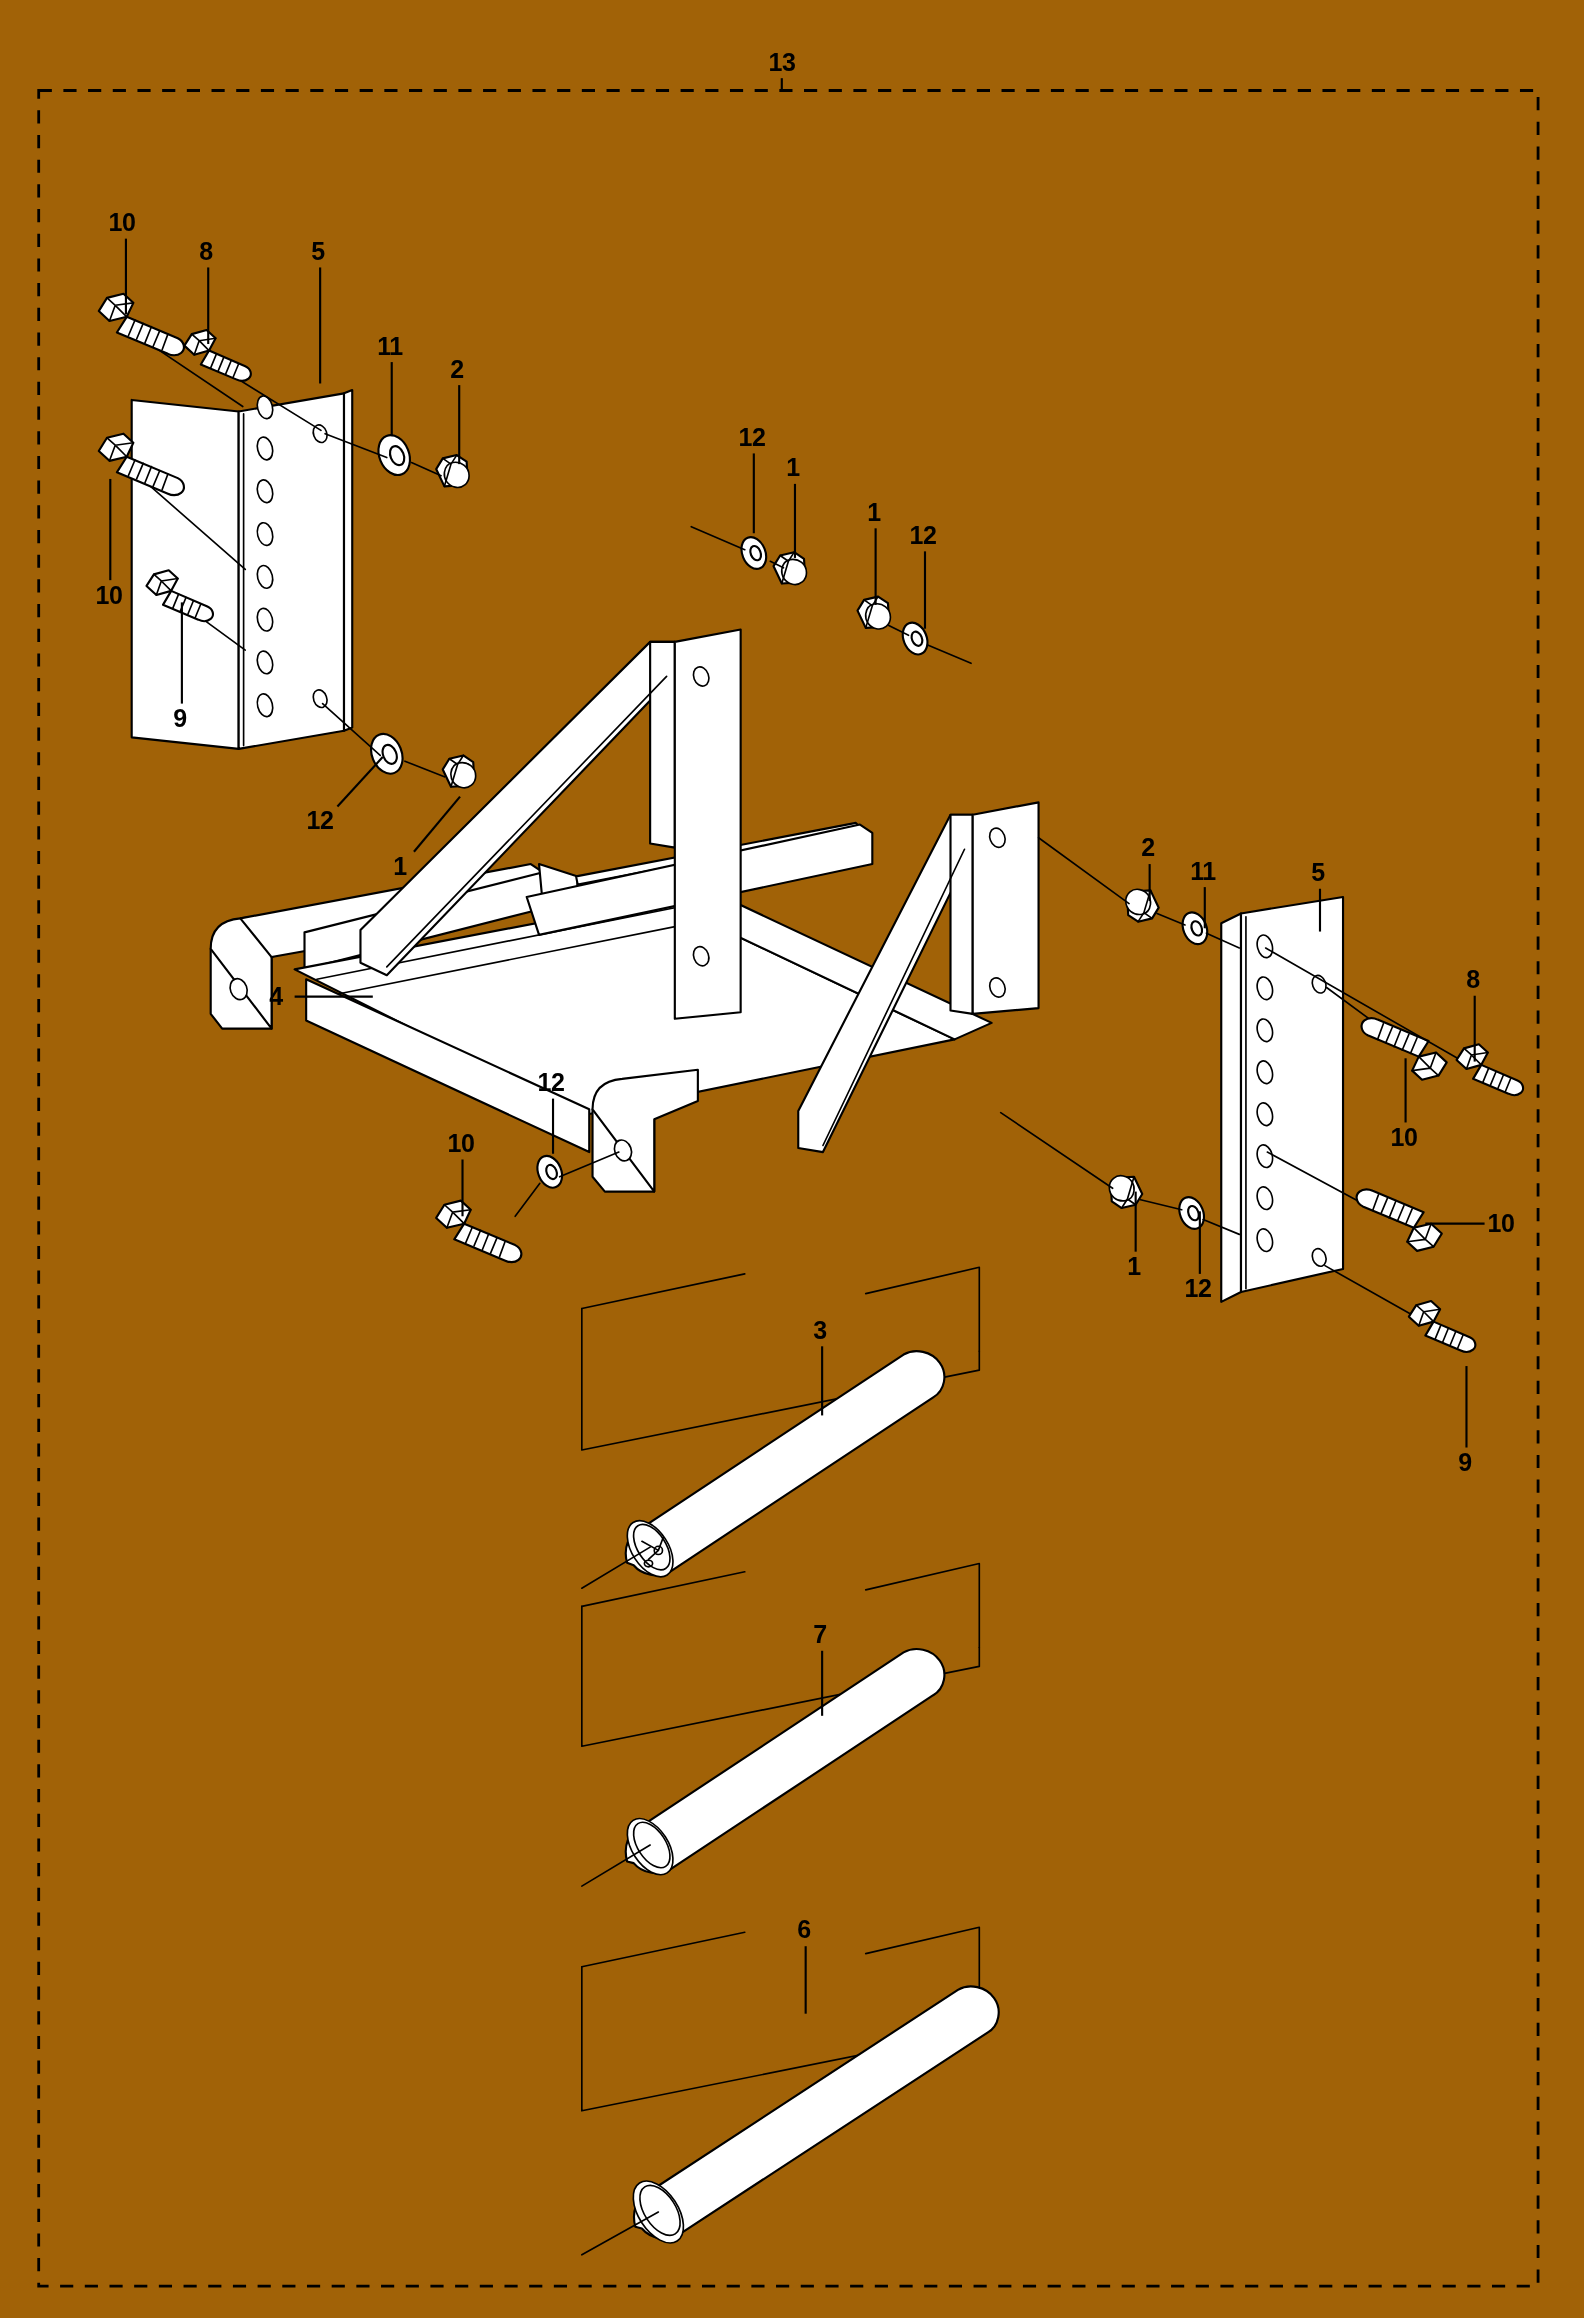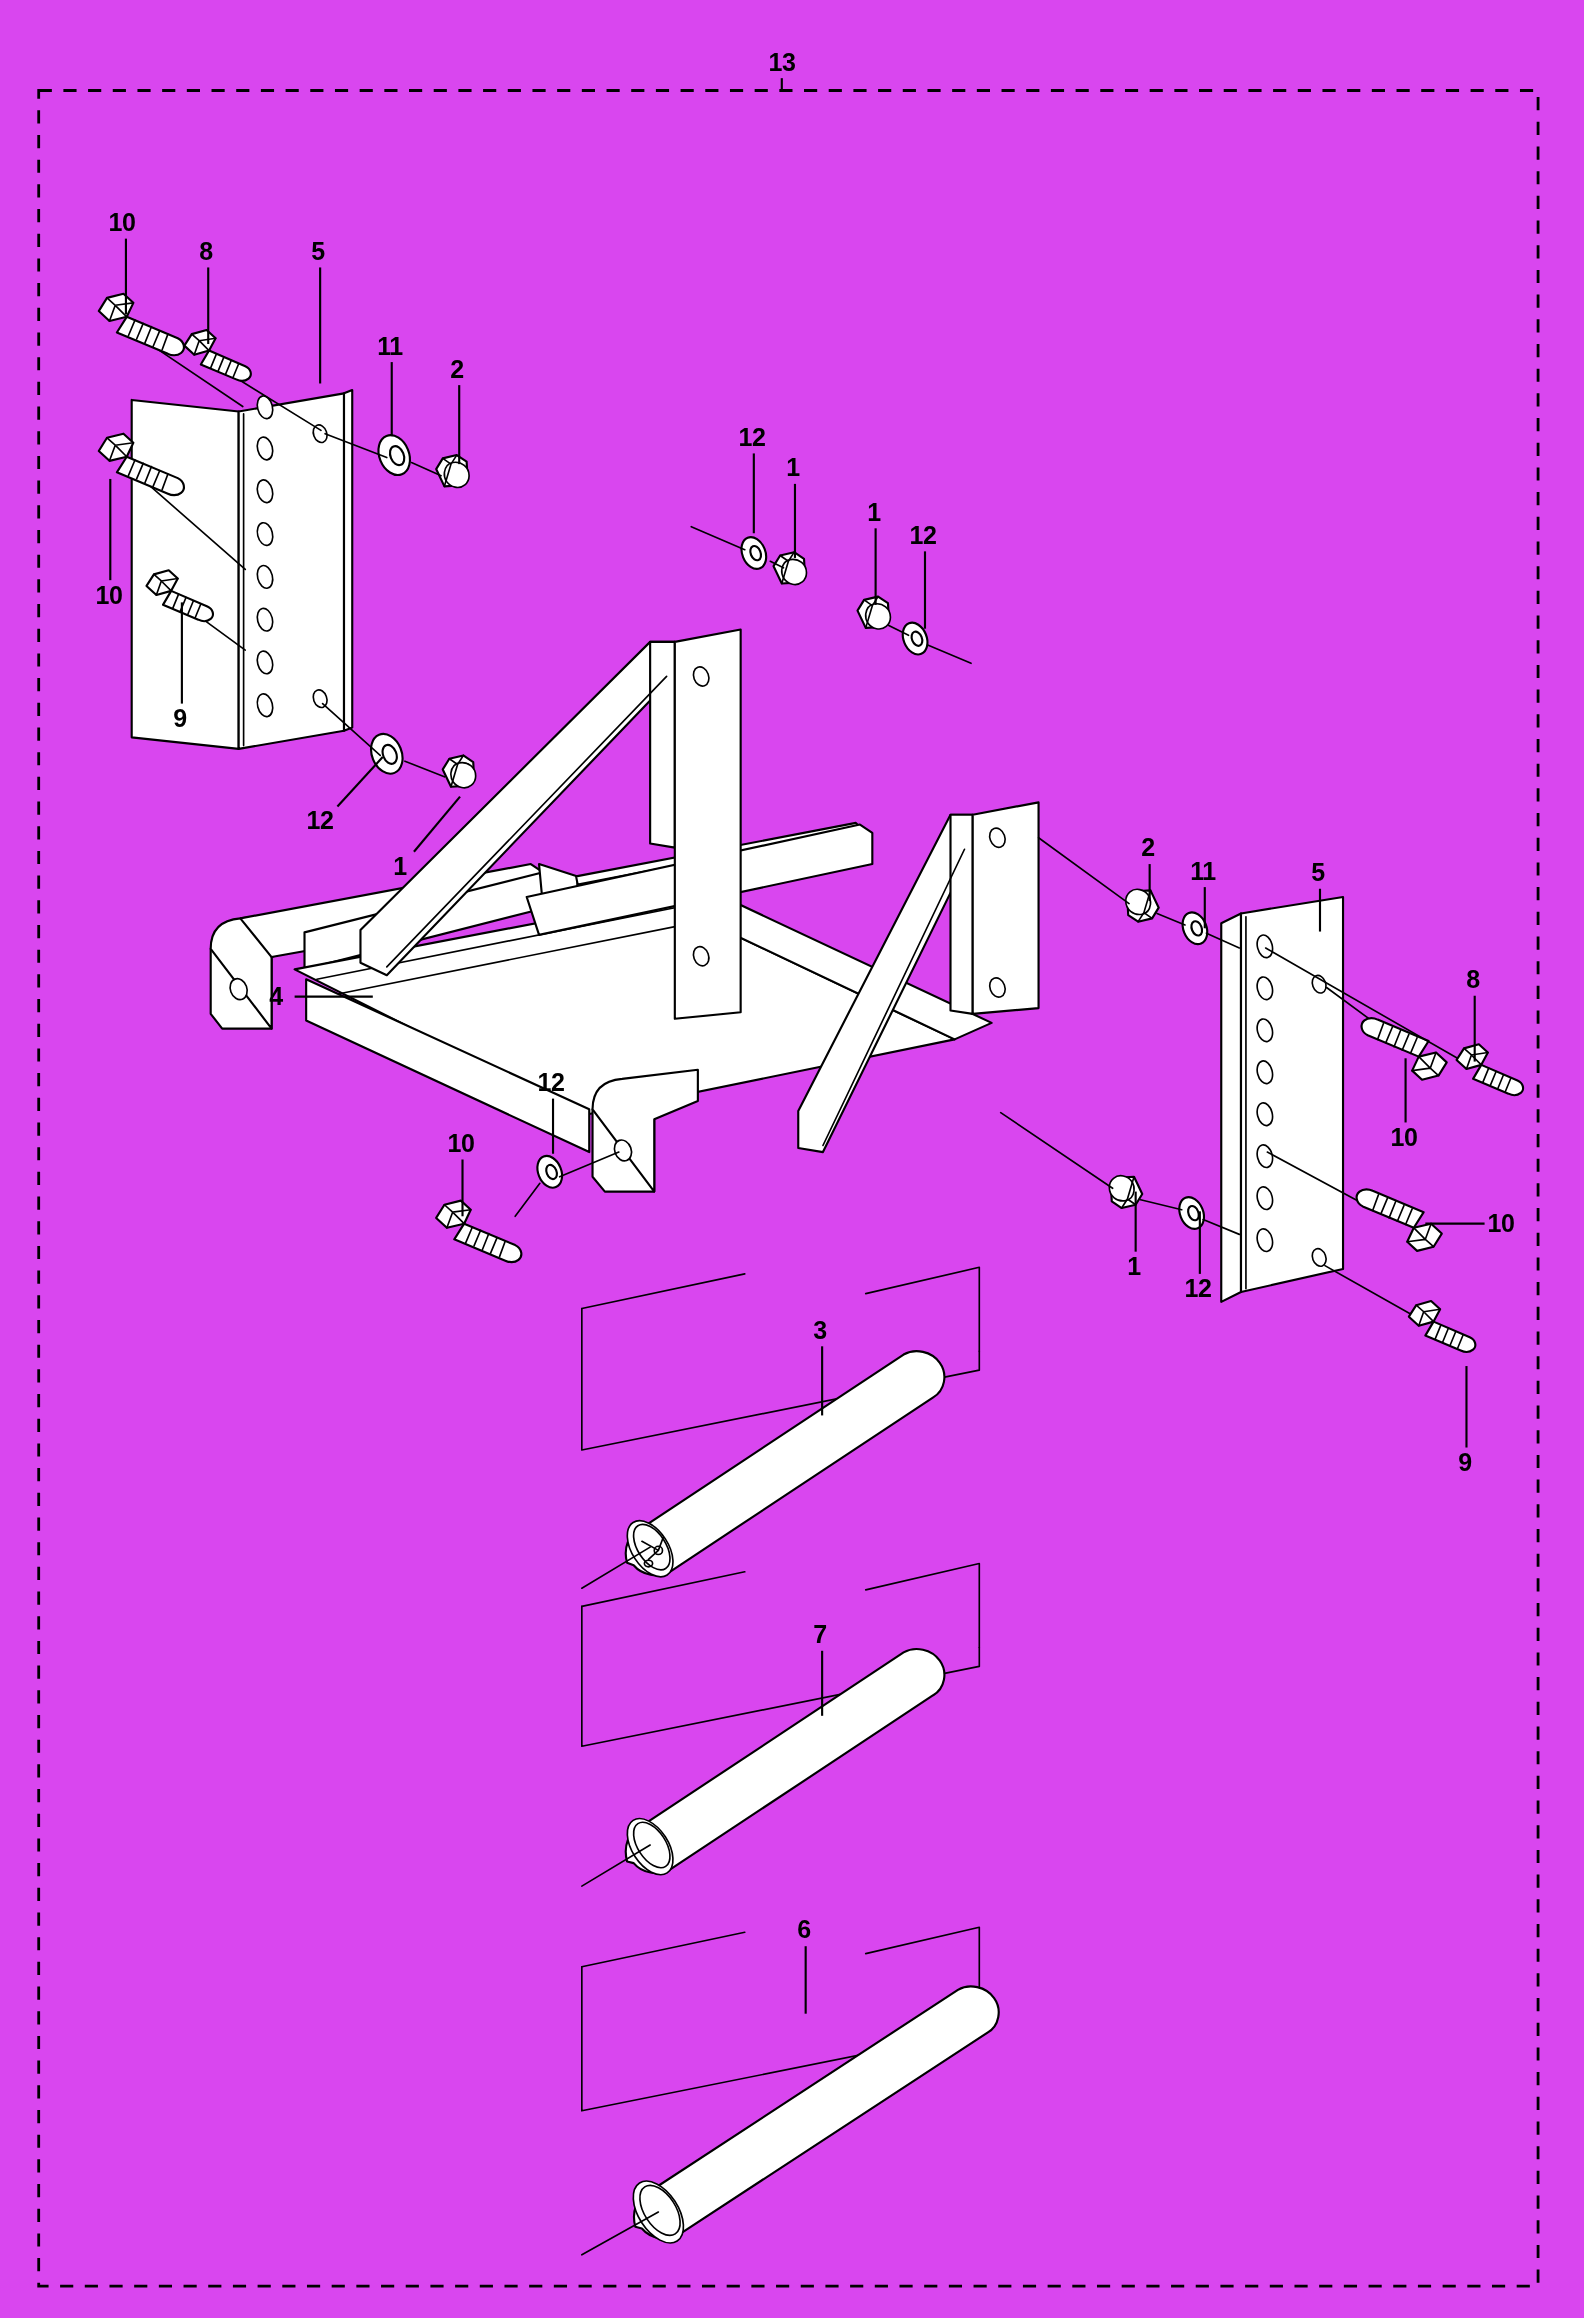--- a/index.html
+++ b/index.html
@@ -1,21 +1,21 @@
 <!DOCTYPE html>
 <html style="font-size:13px"><head>
 <meta charset="utf-8">
 <title>Parts Diagram</title>
 <style>
   html,body{margin:0;padding:0;background:#ffffff;}
   body{font-family:"Liberation Sans", sans-serif;}
   #sheet{
     position:relative;
     width:1585px;height:2319px;
-    background:#d946ef;
+    background:#a16207;
     overflow:hidden;
   }
   #art{position:absolute;left:0;top:0;width:1585px;height:2319px;}
   .calloutLayer{position:absolute;left:0;top:0;width:1585px;height:2319px;pointer-events:none;}
   .callout{
     position:absolute;
     font-family:"Liberation Sans", sans-serif;
     font-weight:bold;
     font-size:25px;
     color:#000000;

